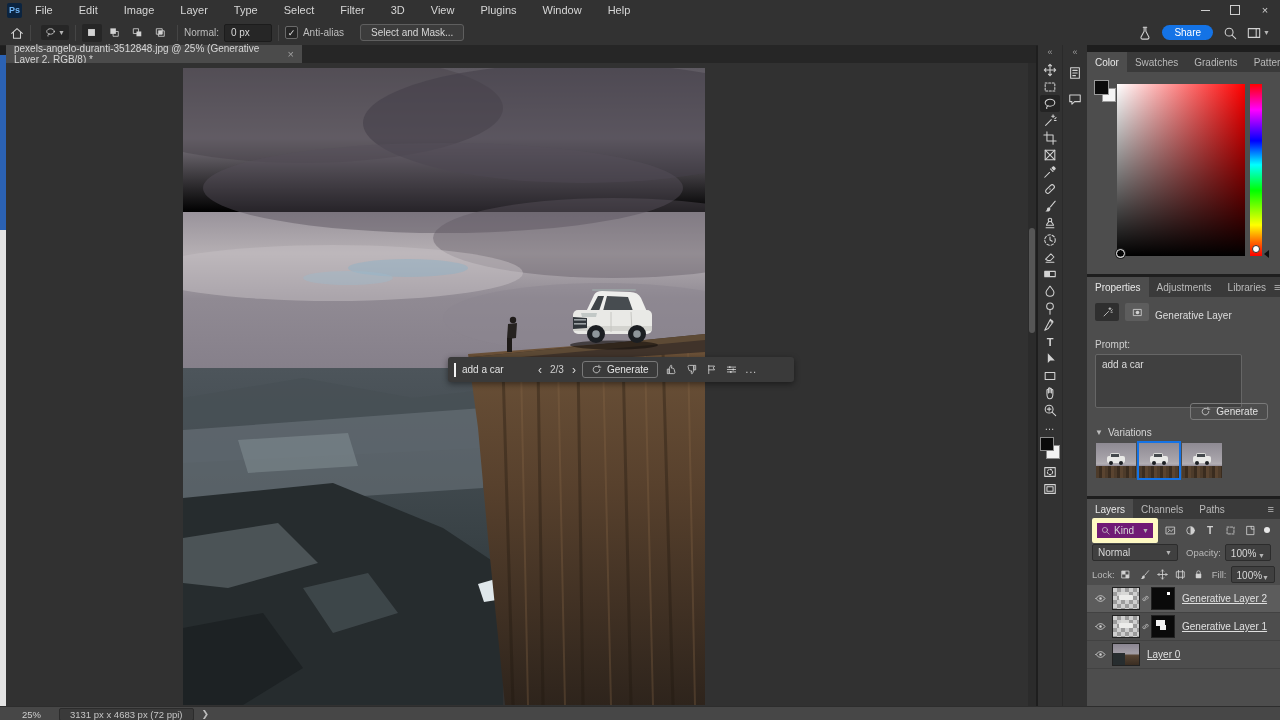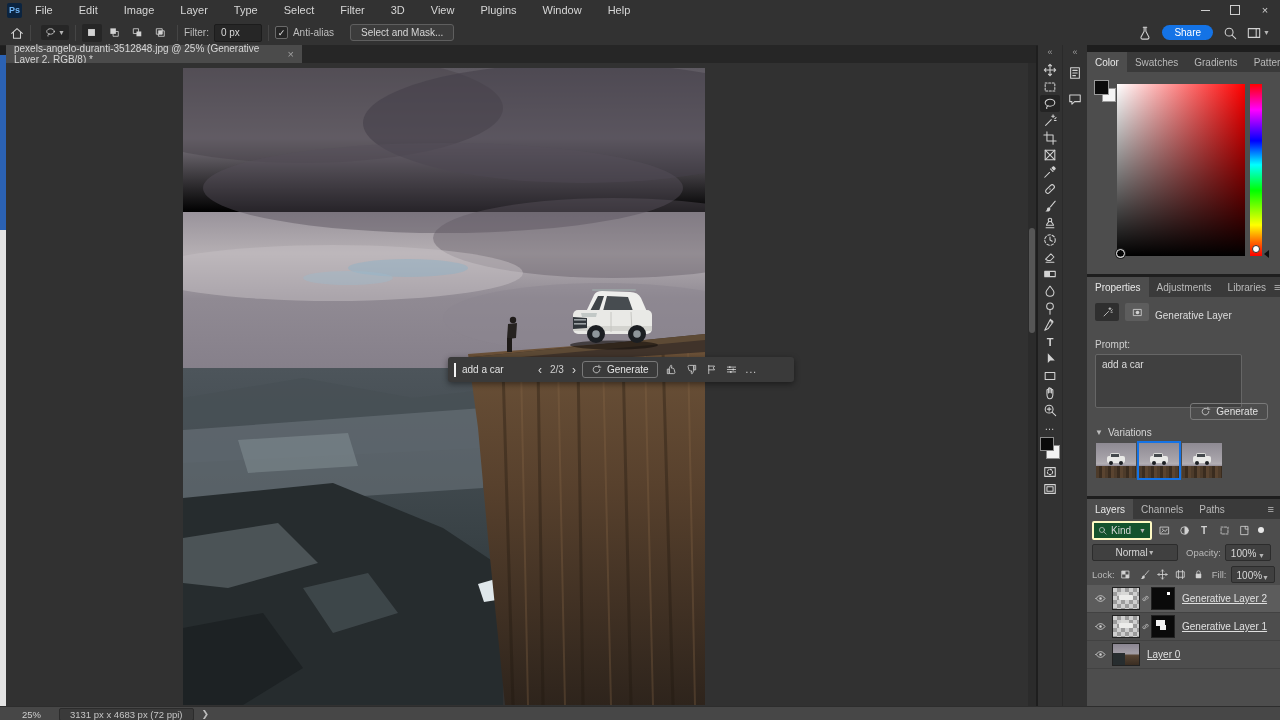--- a/index.html
+++ b/index.html
@@ -118,28 +118,28 @@
      background:repeating-linear-gradient(90deg,#4d3b2a 0 3px,#3a2c1f 3px 6px,#5a4430 6px 9px);}
   .vthumb .car{position:absolute;left:11px;top:13px;width:18px;height:7px;background:#e9e9e7;border-radius:2px;}
   .vthumb .car:before{content:"";position:absolute;left:3px;top:-3px;width:10px;height:4px;background:#dcdcda;border-radius:2px 2px 0 0;}
   .vthumb .car:after{content:"";position:absolute;left:4px;top:-2px;width:8px;height:3px;background:#44484c;}
   .vthumb .w1,.vthumb .w2{position:absolute;bottom:-2px;width:4px;height:4px;border-radius:50%;background:#1d2024;}
   .vthumb .w1{left:2px;} .vthumb .w2{right:2px;}
 
   
   .layers-body{position:relative;height:187px;}
   .lp-row{display:flex;align-items:center;gap:4px;padding:2px 5px;height:18px;}
-  .kind-box{display:flex;align-items:center;gap:4px;background:#14532d;border:2px solid #fef9c3;border-radius:2px;
+  .kind-box{display:flex;align-items:center;gap:4px;background:#701a75;border:5px solid #fef9c3;border-radius:2px;
             padding:1px 4px;height:13px;font-size:10px;color:#d6d6d6;width:48px;}
   .fbtn{width:16px;height:15px;display:flex;align-items:center;justify-content:center;}
   .fbtn .tT{font-size:10px;font-weight:bold;}
   .pin-dot{width:6px;height:6px;border-radius:50%;background:#e8e8e8;margin-left:2px;}
   .select-box{display:flex;align-items:center;justify-content:space-between;background:#404040;border:1px solid #2c2c2c;
               border-radius:2px;padding:1px 5px;height:13px;font-size:10px;color:#d8d8d8;}
-  .blend{width:74px;justify-content:center;} .pct{width:34px;align-items:flex-end;}
+  .blend{width:74px;} .pct{width:34px;align-items:flex-end;}
   .lbl{font-size:9.5px;color:#b9b9b9;}
   .chev{font-size:7px;color:#b5b5b5;}
   .layer-row{display:flex;align-items:center;height:27px;border-bottom:1px solid #424242;padding:0 0 0 4px;}
   .layer-row.selected{background:#5c5c5c;}
   .eye-box{width:18px;display:flex;justify-content:center;}
   .lthumb{width:26px;height:21px;border:1px solid #222;margin-left:3px;position:relative;overflow:hidden;
     background:
       linear-gradient(45deg,#9b9b9b 25%,transparent 25%,transparent 75%,#9b9b9b 75%),
       linear-gradient(45deg,#9b9b9b 25%,#cfcfcf 25%,#cfcfcf 75%,#9b9b9b 75%);
     background-size:8px 8px;background-position:0 0,4px 4px;}
@@ -240,21 +240,21 @@
           <span class="ic sm">
             <svg viewBox="0 0 16 16">
               <rect x="2.5" y="2.5" width="8" height="8"></rect>
               <rect x="5.5" y="5.5" width="8" height="8"></rect>
               <rect x="5.5" y="5.5" width="5" height="5" fill="#d2d2d2" stroke="none"></rect>
             </svg>
           </span>
         </div>
     </div>
     <span class="ob-sep"></span>
-    <span class="field-label">Filter:</span>
+    <span class="field-label">Normal:</span>
     <div class="mini-input" style="margin-left:5px">0 px</div>
     <span class="ob-sep"></span>
     <div class="checkbox">✓</div>
     <span class="field-label" style="margin-left:5px">Anti-alias</span>
     <div class="ob-btn" style="margin-left:16px">Select and Mask...</div>
     <div class="ob-right">
       <span class="ic">
           <svg viewBox="0 0 16 16">
             <path d="M6 1.5h4M7 1.5v4.5l-3.5 6.5A1.8 1.8 0 0 0 5.2 15h5.6a1.8 1.8 0 0 0 1.6-2.5L9 6V1.5"></path>
           </svg>

